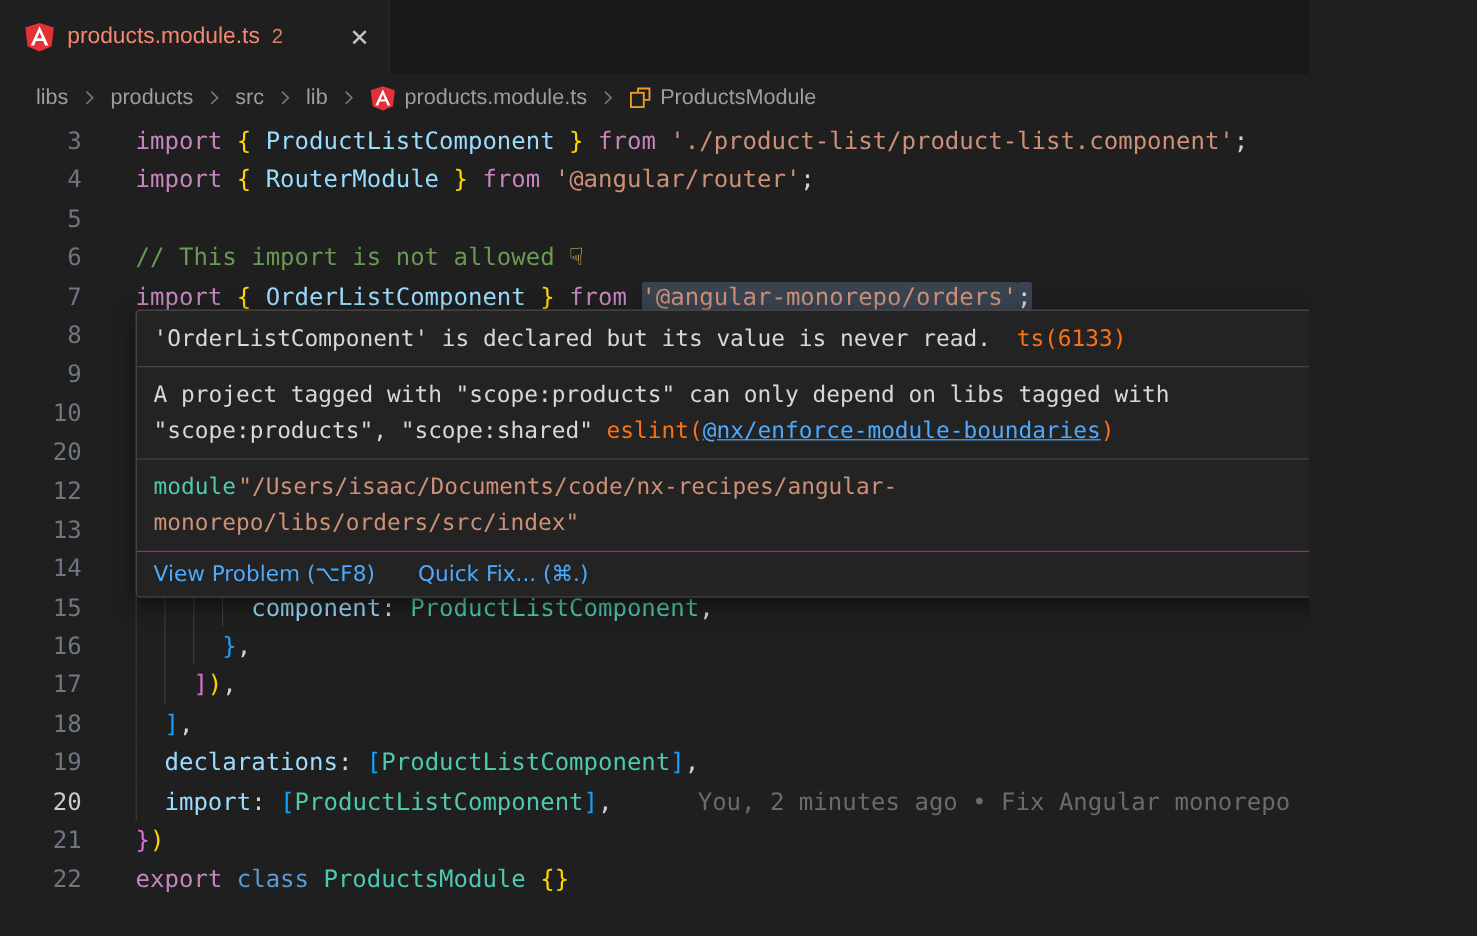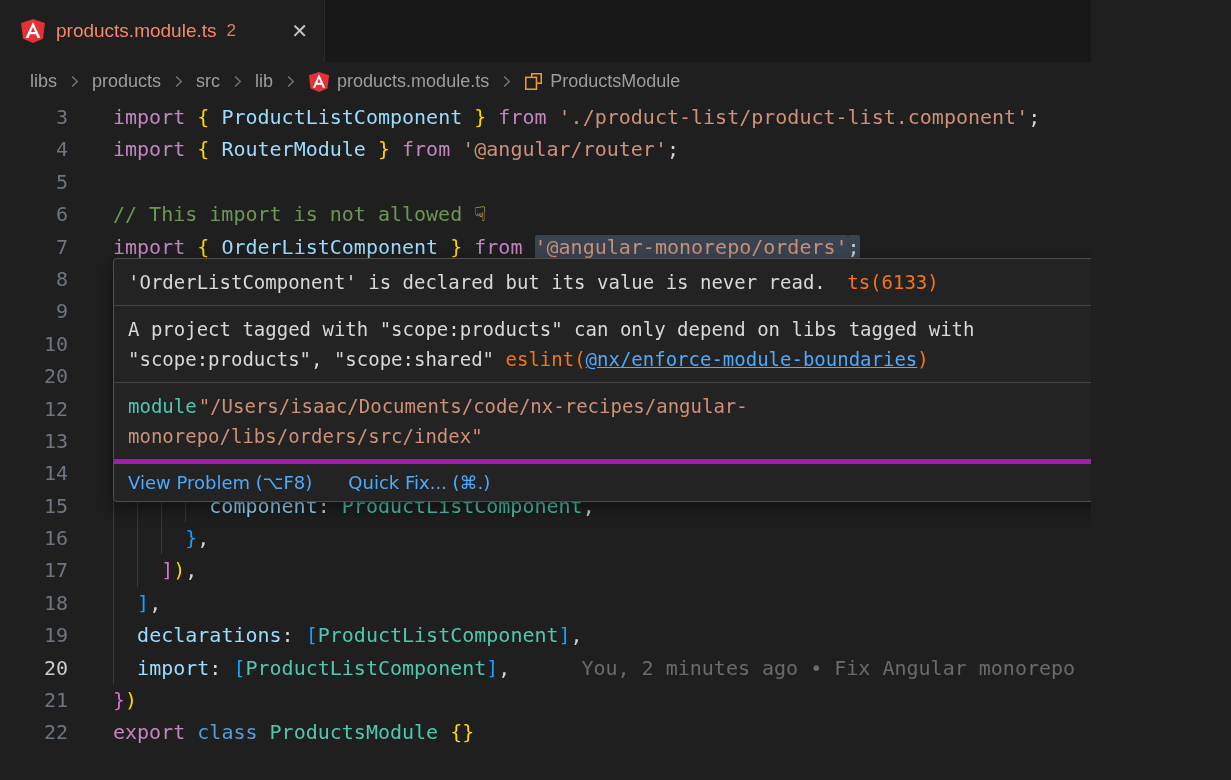--- a/index.html
+++ b/index.html
@@ -45,21 +45,21 @@
   .hover-popup{position:absolute;left:113px;top:157px;width:1081px;box-sizing:border-box;z-index:10;
                background:var(--popup_bg);border:1px solid var(--popup_border);border-radius:4px;
                box-shadow:0 6px 18px rgba(0,0,0,.5);
                font:19px/30px "DejaVu Sans Mono",monospace;color:#d8d8d8;}
   .sec{padding:8px 14px;}
   .sec + .sec{border-top:1px solid #454545;}
   .dim{color:#f97316;}
   .sp{margin-left:10px;}
   .link{color:var(--link);text-decoration:underline;cursor:pointer;}
   .tok-module{color:var(--type);margin-right:2px;}
-  .actions{border-top:5px solid #a21caf;padding:8px 14px;display:flex;gap:36px;
+  .actions{border-top:1px solid #a21caf;padding:8px 14px;display:flex;gap:36px;
            font:18px "DejaVu Sans",sans-serif;}
   .action{color:var(--link);cursor:pointer;text-decoration:none;}
 </style>
 </head>
 <body>
 
 <div class="app">
 
   <div class="tabbar">
     <div class="tab">

